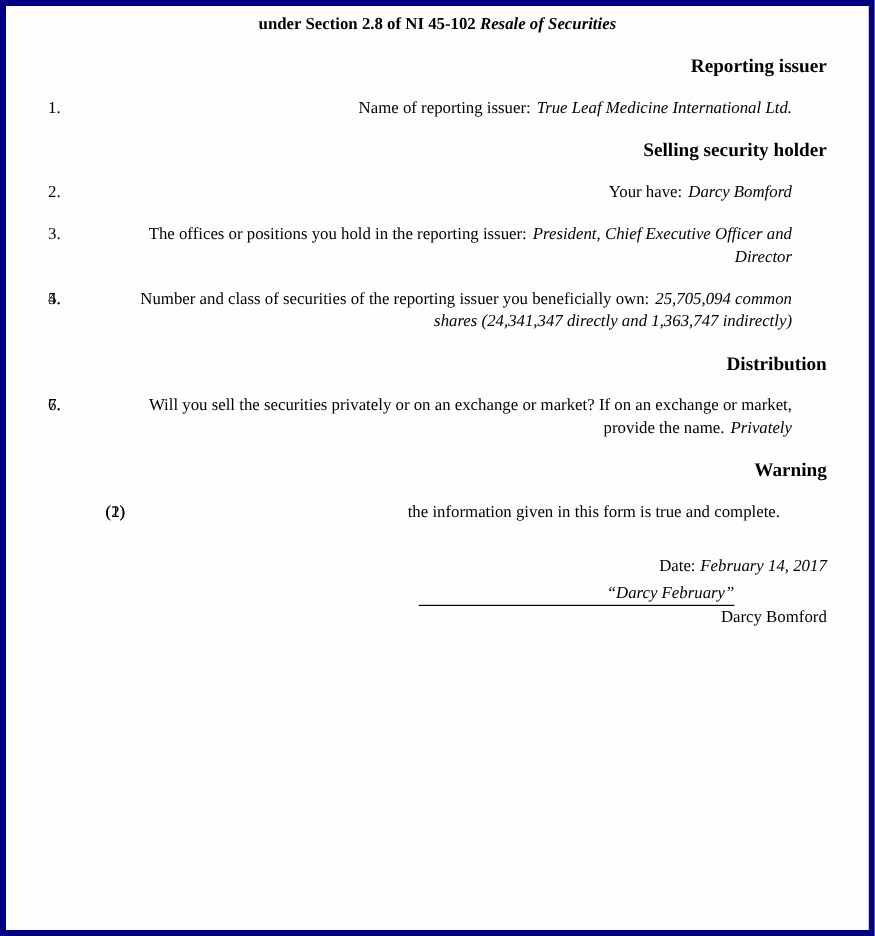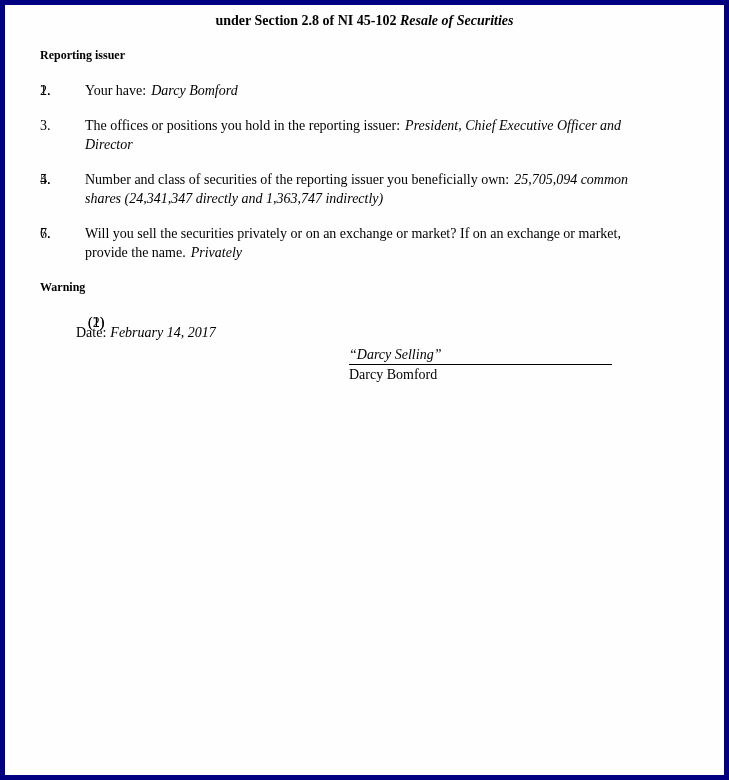--- a/index.html
+++ b/index.html
@@ -1,15 +1,15 @@
 <!DOCTYPE html>
 <html><head>
 <meta charset="utf-8">
 <style>
-  * { margin: 0; padding: 0; box-sizing: border-box; }
+  * { margin: 0; padding: 0; box-sizing: border-box; text-align: right; }
   html, body { background: #ffffff; }
   body {
     font-family: "Liberation Serif", "DejaVu Serif", serif;
     color: #000000;
     width: 729px;
   }
   .page {
     width: 729px;
     height: 780px;
     border: 5px solid #000080;
@@ -20,21 +20,21 @@
     overflow: hidden;
   }
   .doc-title {
     text-align: center;
     font-weight: bold;
     margin-bottom: 16px;
   }
   .doc-title em { font-style: italic; }
   .heading {
     font-weight: bold;
-    font-size: 12px;
+    font-size: 16px;
     margin-bottom: 16px;
   }
   .form-item {
     position: relative;
     padding-left: 45px;
     margin-bottom: 16px;
   }
   .form-item .num {
     position: absolute;
     left: 0;
@@ -76,42 +76,45 @@
 
   <div class="doc-title">
     <span>under Section 2.8 of NI 45-102</span>
     <em>Resale of Securities</em>
   </div>
 
   <div class="heading">Reporting issuer</div>
 
   <div class="form-item">
     <span class="num">1.</span>
+    <span class="body"><span>Name of reporting issuer:</span><em class="answer">True Leaf Medicine International Ltd.</em></span>
   </div>
 
+  <div class="heading">Selling security holder</div>
 
   <div class="form-item">
     <span class="num">2.</span>
     <span class="body"><span>Your have:</span><em class="answer">Darcy Bomford</em></span>
   </div>
 
   <div class="form-item">
     <span class="num">3.</span>
     <span class="body"><span>The offices or positions you hold in the reporting issuer:</span><em class="answer">President, Chief Executive Officer and Director</em></span>
   </div>
 
   <div class="form-item">
     <span class="num">4.</span>
   </div>
 
   <div class="form-item">
     <span class="num">5.</span>
     <span class="body"><span>Number and class of securities of the reporting issuer you beneficially own:</span><em class="answer">25,705,094 common shares (24,341,347 directly and 1,363,747 indirectly)</em></span>
   </div>
 
+  <div class="heading">Distribution</div>
 
   <div class="form-item">
     <span class="num">6.</span>
   </div>
 
   <div class="form-item">
     <span class="num">7.</span>
     <span class="body"><span>Will you sell the securities privately or on an exchange or market?  If on an exchange or market, provide the name.</span><em class="answer">Privately</em></span>
   </div>
 
@@ -119,24 +122,25 @@
 
 
 
 
   <div class="cert-item">
     <span class="num">(1)</span>
   </div>
 
   <div class="cert-item">
     <span class="num">(2)</span>
+    <span class="body">the information given in this form is true and complete.</span>
   </div>
 
   <div class="date-line">
     <span>Date:</span><em class="answer">February 14, 2017</em>
   </div>
 
   <div class="sig-block">
-    <div class="sig-line">“Darcy Selling”</div>
+    <div class="sig-line">“Darcy February”</div>
     <div class="sig-name">Darcy Bomford</div>
   </div>
 
 </div>
 
 </body></html>

